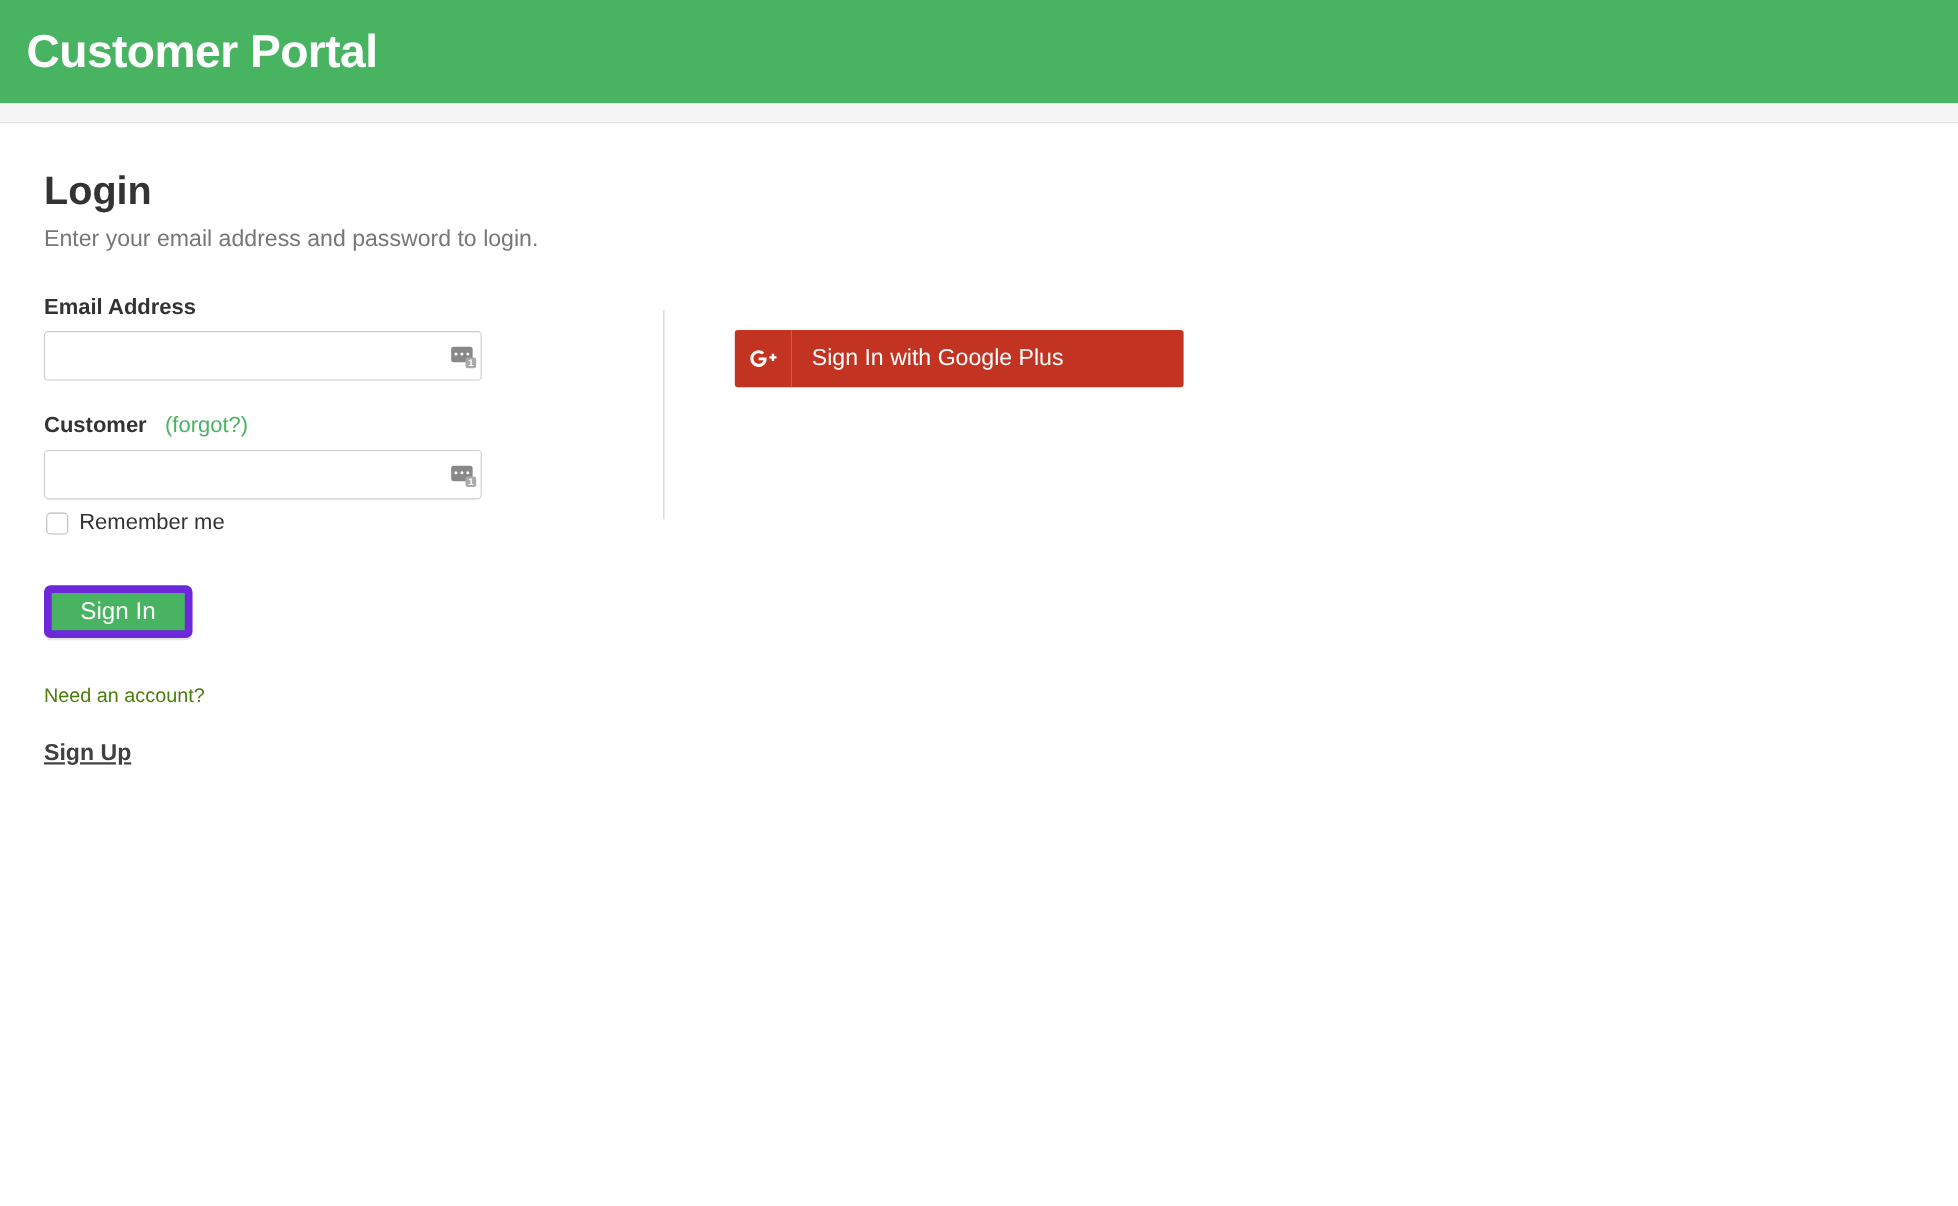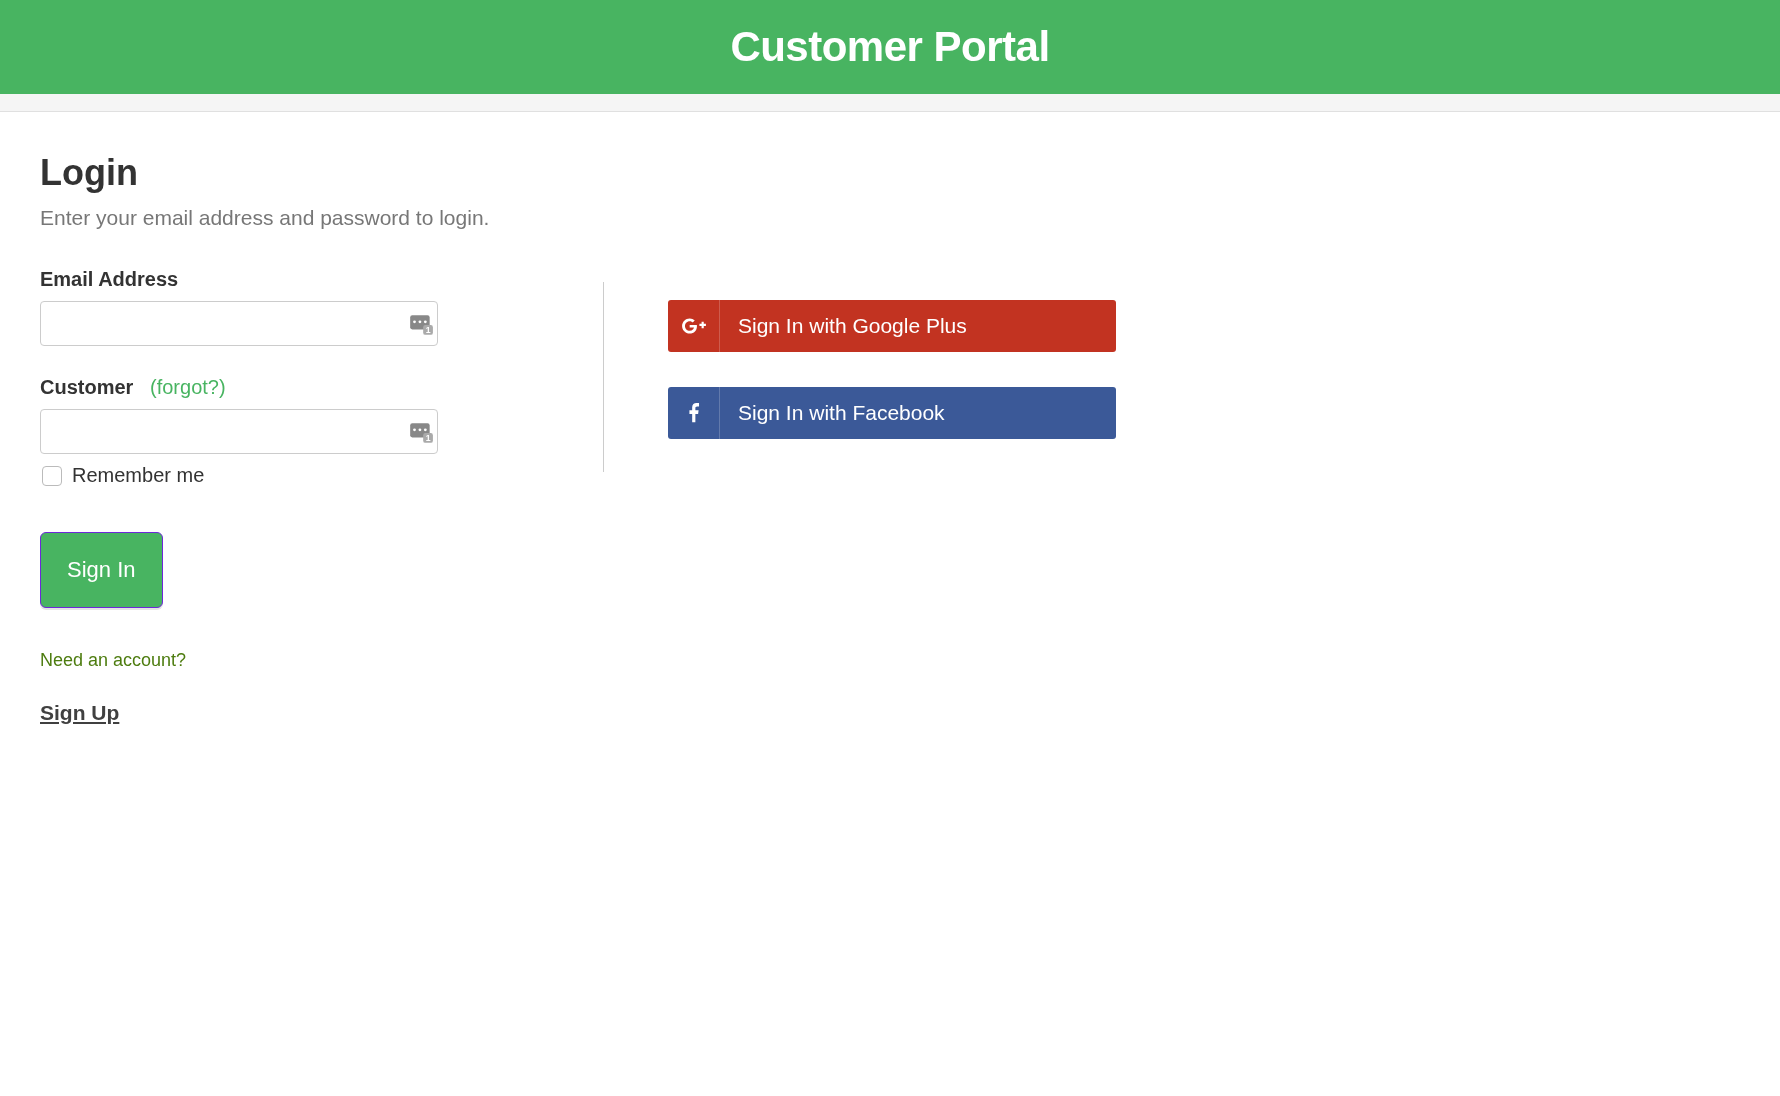--- a/index.html
+++ b/index.html
@@ -6,25 +6,24 @@
       margin: 0;
       padding: 0;
       box-sizing: border-box;
     }
     body {
       font-family: "Helvetica Neue", Helvetica, Arial, sans-serif;
       background: #fff;
     }
     .header {
       background: #48b461;
-      padding: 18px 56px;
+      padding: 18px 24px;
       height: 94px;
       display: flex;
       align-items: center;
-      justify-content: center;
     }
     .header-title {
       color: #fff;
       font-size: 42px;
       font-weight: 700;
       letter-spacing: -0.5px;
     }
     .sub-band {
       background: #f5f5f5;
       height: 18px;
@@ -117,42 +116,42 @@
     }
     .checkbox-label {
       font-size: 20px;
       color: #333;
     }
     .signin-btn {
       background: #48b461;
       color: #fff;
       font-size: 22px;
       font-weight: 400;
-      padding: 24px 26px;
-      border: 1px solid #6d28d9;
+      padding: 4px 26px;
+      border: 7px solid #6d28d9;
       border-radius: 6px;
       cursor: pointer;
       box-shadow: 0 2px 0 rgba(0,0,0,0.1);
       margin-bottom: 42px;
     }
     .need-account {
       font-size: 18px;
       color: #4d7c0f;
       margin-bottom: 30px;
     }
     .signup-link {
       font-size: 21px;
       color: #404040;
       font-weight: 700;
       text-decoration: underline;
     }
     .social-btn {
       display: flex;
       align-items: center;
-      width: 448px;
+      width: 408px;
       height: 52px;
       border-radius: 3px;
       cursor: pointer;
       margin-bottom: 35px;
       color: #fff;
       font-size: 21px;
       overflow: hidden;
     }
     .social-btn .icon-box {
       width: 52px;
@@ -237,22 +236,14 @@
     <div class="social-btn google-btn">
       <div class="icon-box">
         <svg viewBox="0 0 24 24" width="26" height="26" fill="#fff">
           <path d="M8 11v2.4h3.97c-.16 1.03-1.2 3.02-3.97 3.02-2.39 0-4.34-1.98-4.34-4.42S5.61 7.58 8 7.58c1.36 0 2.27.58 2.79 1.08l1.9-1.83C11.47 5.69 9.89 5 8 5c-3.87 0-7 3.13-7 7s3.13 7 7 7c4.04 0 6.72-2.84 6.72-6.84 0-.46-.05-.81-.11-1.16H8z"></path>
           <polygon points="23 10 21 10 21 8 19 8 19 10 17 10 17 12 19 12 19 14 21 14 21 12 23 12"></polygon>
         </svg>
       </div>
       <div class="label-box">Sign In with Google Plus</div>
     </div>
 
-    <div class="social-btn facebook-btn">
-      <div class="icon-box">
-        <svg viewBox="0 0 24 24" width="22" height="22" fill="#fff">
-          <path d="M13.5 22v-9h3l.5-4h-3.5V7c0-1.1.3-2 2-2h2V1.1C17 1 15.9 1 14.7 1 12 1 10 2.7 10 5.7V9H7v4h3v9h3.5z"></path>
-        </svg>
-      </div>
-      <div class="label-box">Sign In with Facebook</div>
-    </div>
   </div>
 </div>
 
 </body></html>

